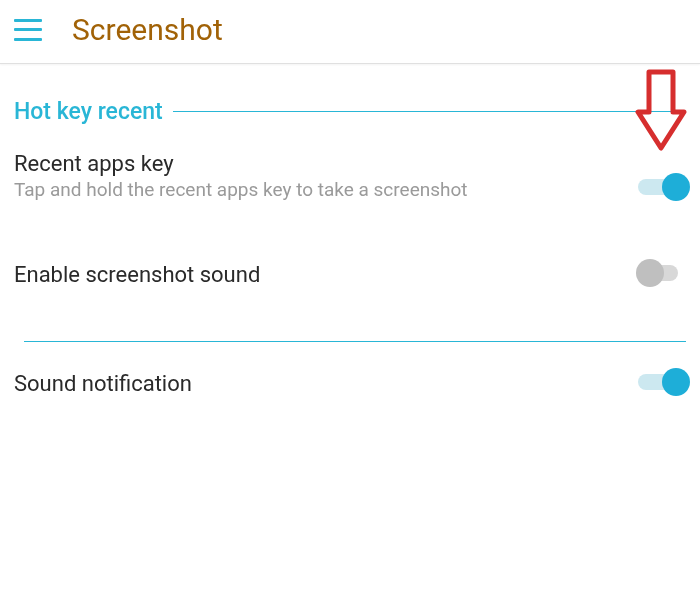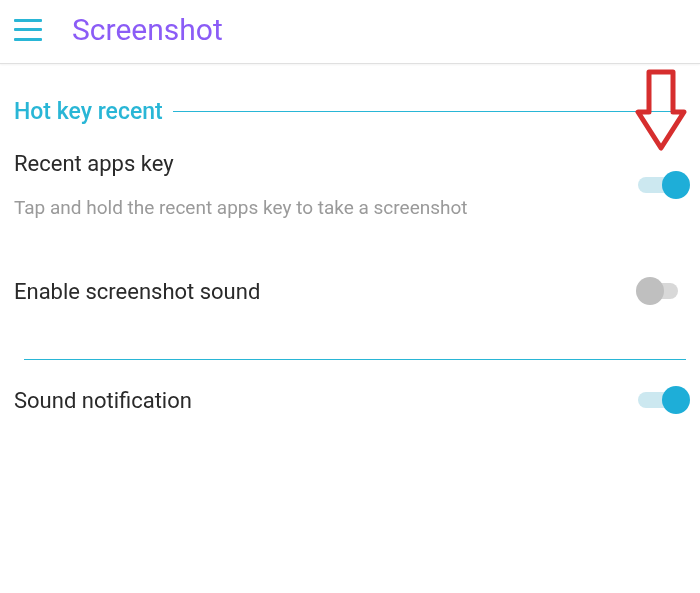--- a/index.html
+++ b/index.html
@@ -29,21 +29,21 @@
       justify-content: space-between;
       cursor: pointer;
     }
     .hamburger span {
       display: block;
       height: 3px;
       background: #29b6d6;
       border-radius: 1px;
     }
     .page-title {
-      color: #8b5cf6;
+      color: #a16207;
       font-size: 30px;
       font-weight: 400;
       margin-left: 30px;
     }
     .content {
       padding: 0 14px;
     }
     .section {
       margin-top: 34px;
     }
@@ -59,37 +59,37 @@
       white-space: nowrap;
     }
     .section-line {
       flex: 1;
       height: 1px;
       background: #29b6d6;
       margin-left: 10px;
     }
     .setting-row {
       display: flex;
-      align-items: center;
+      align-items: flex-end;
       justify-content: space-between;
       padding: 4px 0 20px 0;
     }
     .setting-text {
       flex: 1;
     }
     .setting-label {
       color: #2a2a2a;
       font-size: 22px;
       font-weight: 400;
     }
     .setting-desc {
       color: #9a9a9a;
       font-size: 19px;
       font-weight: 400;
-      margin-top: 20px;
+      margin-top: 2px;
     }
     .toggle {
       position: relative;
       width: 48px;
       height: 28px;
       cursor: pointer;
     }
     .toggle-track {
       position: absolute;
       top: 6px;

